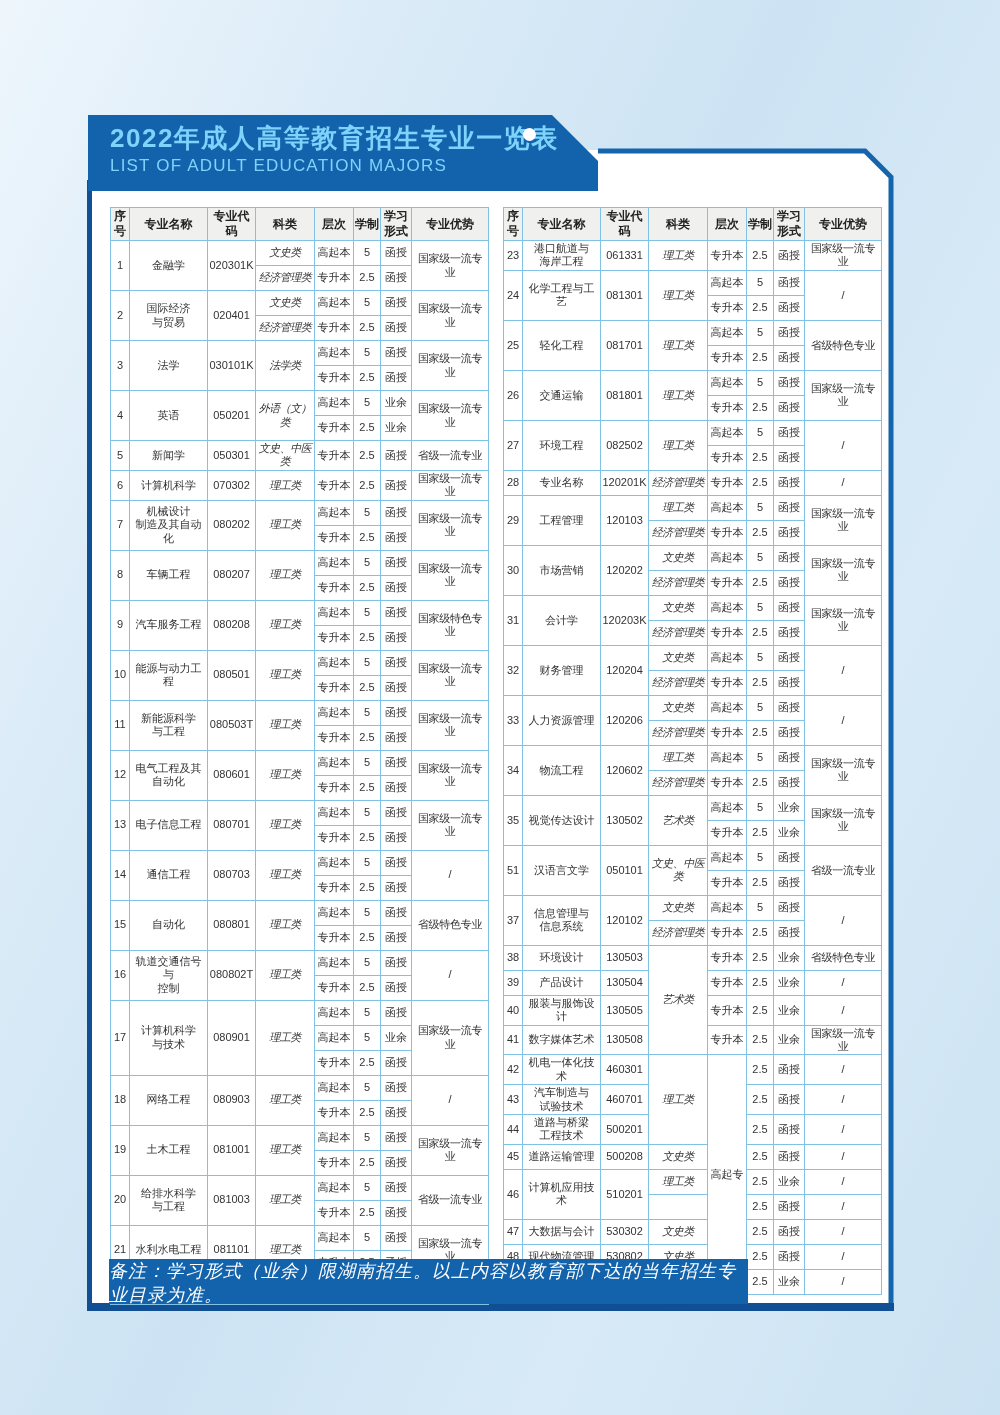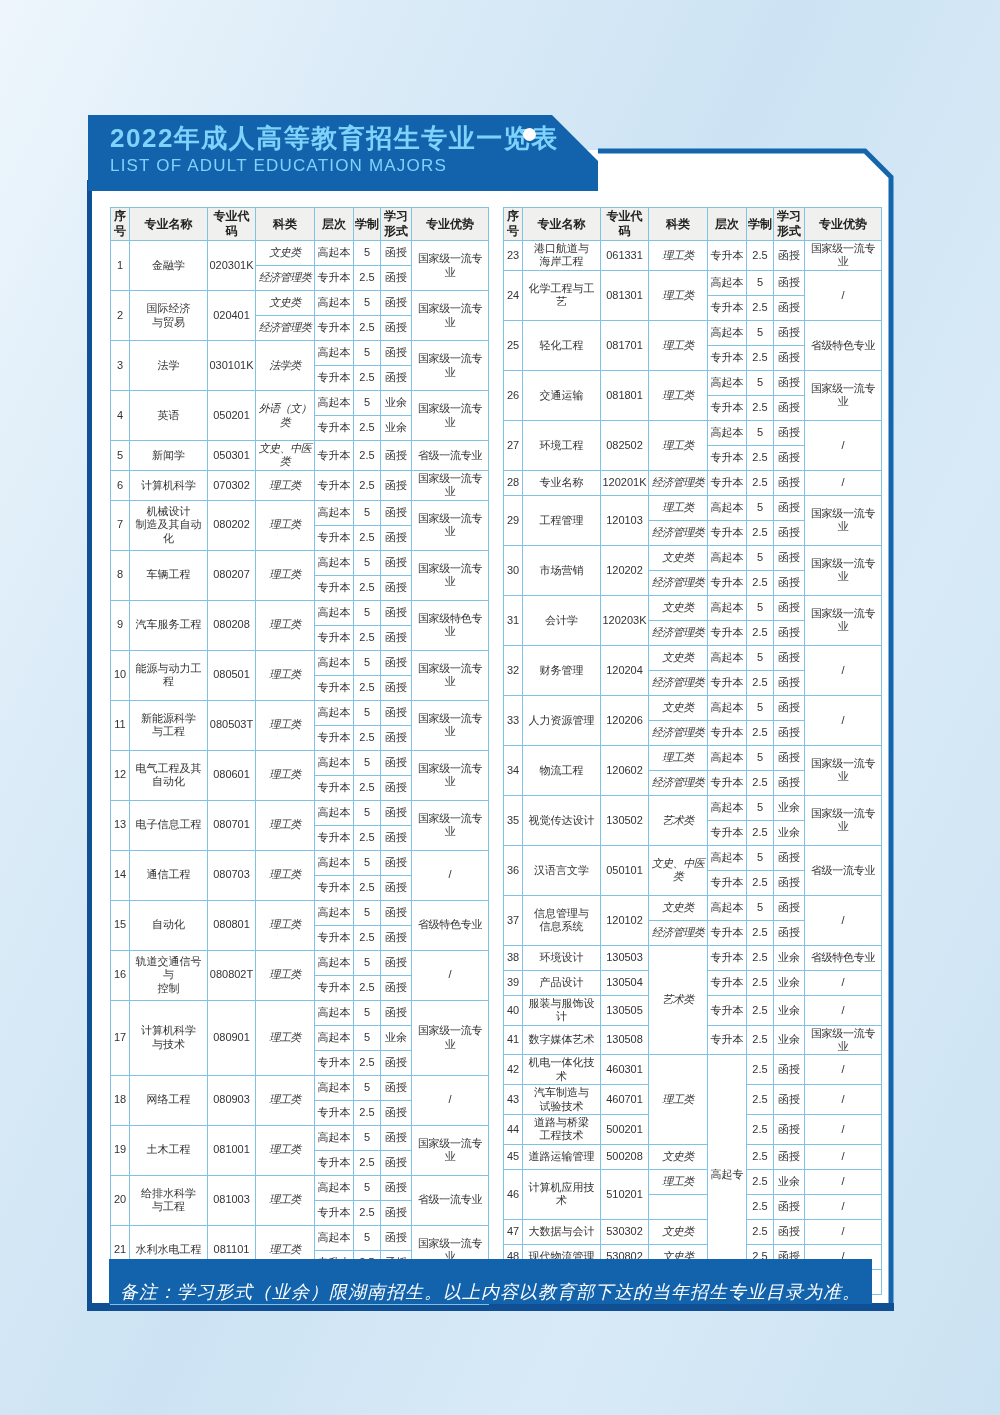--- a/index.html
+++ b/index.html
@@ -44,23 +44,23 @@
     font-size:12px;font-weight:bold;color:#222;height:30px;
   }
   table.majors td{font-size:11px;height:22px;}
   td.col-cat{font-size:10px;letter-spacing:-0.5px;font-style:italic;}
   td.col-adv{font-size:10.5px;letter-spacing:-0.3px;}
   td.col-name{font-size:11px;margin-top:9px;}
   col.c-no{width:19px}col.c-name{width:78px}col.c-code{width:48px}col.c-cat{width:59px}
   col.c-lvl{width:39px}col.c-dur{width:27px}col.c-form{width:31px}col.c-adv{width:77px}
   
   .note{
-    position:absolute;left:109px;top:1259px;width:763px;height:45px;
+    position:absolute;left:109px;top:1259px;width:639px;height:45px;
     background:var(--banner-blue,#1263ac);
-    display:flex;align-items:flex-end;justify-content:center;
+    display:flex;align-items:flex-start;justify-content:center;
   }
   .note span{
     color:#fff;font-size:18px;letter-spacing:1px;font-style:italic;
     font-family:"Liberation Serif", serif;
   }
 </style>
 </head>
 <body>
 
 <div class="page">
@@ -650,21 +650,21 @@
             <td class="col-dur">5</td>
             <td class="col-form">业余</td>
             <td rowspan="2" class="col-adv">国家级一流专业</td>
           </tr>
           <tr>
             <td class="col-lvl">专升本</td>
             <td class="col-dur">2.5</td>
             <td class="col-form">业余</td>
           </tr>
           <tr>
-            <td rowspan="2" class="col-no">36</td>
+            <td rowspan="2" class="col-no">51</td>
             <td rowspan="2" class="col-name">汉语言文学</td>
             <td rowspan="2" class="col-code">050101</td>
             <td rowspan="2" class="col-cat">文史、中医类</td>
             <td class="col-lvl">高起本</td>
             <td class="col-dur">5</td>
             <td class="col-form">函授</td>
             <td rowspan="2" class="col-adv">省级一流专业</td>
           </tr>
           <tr>
             <td class="col-lvl">专升本</td>

